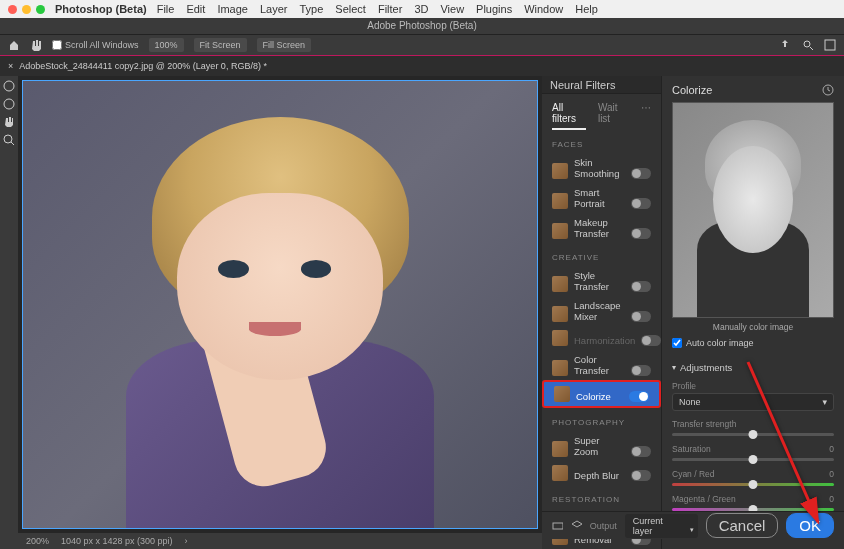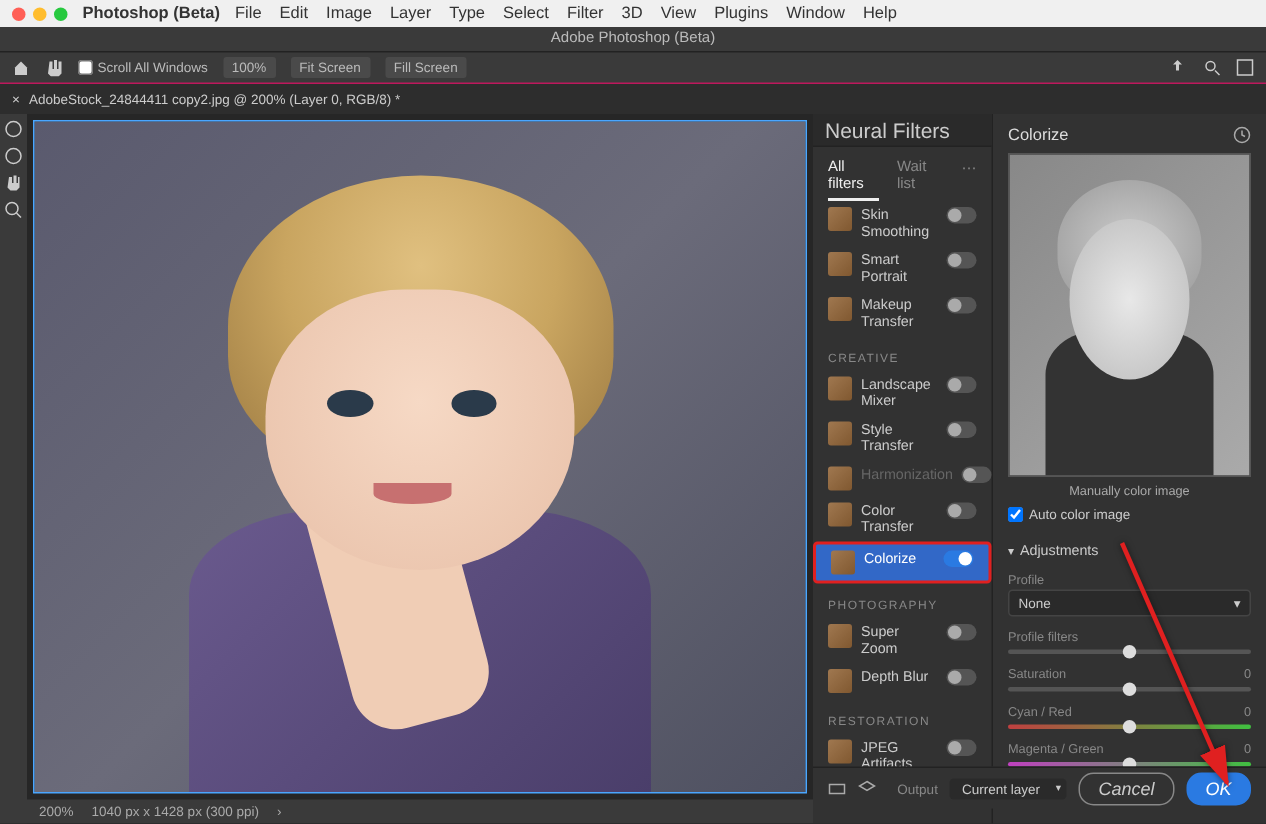--- a/index.html
+++ b/index.html
@@ -27,27 +27,27 @@
 .face { position:absolute; top:25%; left:30%; width:40%; height:42%; background:radial-gradient(ellipse at 50% 40%,#f6d9c5 0%,#e8c0a8 100%); border-radius:45% 45% 50% 50%; }
 .eye { position:absolute; width:6%; height:4%; background:#2a3a4a; border-radius:50%; }
 .eye.l { top:40%; left:38%; } .eye.r { top:40%; left:54%; }
 .mouth { position:absolute; top:54%; left:44%; width:10%; height:3%; background:#c77070; border-radius:0 0 50% 50%; }
 .shirt { position:absolute; top:58%; left:20%; width:60%; height:42%; background:linear-gradient(135deg,#6a5a8e 0%,#4a3e6a 100%); border-radius:30% 30% 0 0; }
 .arm { position:absolute; top:50%; left:38%; width:18%; height:40%; background:#f0cdb5; border-radius:30px; transform:rotate(-15deg); }
 .statusbar { height:16px; background:#3a3a3a; font-size:9px; color:#aaa; display:flex; align-items:center; padding:0 8px; gap:12px; }
 .panel { width:302px; background:#323232; display:flex; }
 .panel-left { width:120px; border-right:1px solid #222; display:flex; flex-direction:column; }
 .panel-right { flex:1; display:flex; flex-direction:column; padding:8px 10px; }
-.panel-head { height:22px; background:#2a2a2a; font-size:14px; color:#ccc; padding:0 8px; display:flex; align-items:center; border-bottom:1px solid #222; }
+.panel-head { height:22px; background:#2a2a2a; font-size:11px; color:#ccc; padding:0 8px; display:flex; align-items:center; border-bottom:1px solid #222; }
 .tabs { display:flex; gap:12px; padding:8px 10px 0; font-size:10px; }
 .tabs .t { padding-bottom:4px; color:#888; cursor:pointer; }
 .tabs .t.active { color:#eee; border-bottom:2px solid #eee; }
 .tabs .dots { margin-left:auto; color:#888; }
 .section-label { font-size:8px; color:#888; letter-spacing:1px; padding:10px 10px 4px; text-transform:uppercase; }
-.filter-item { display:flex; align-items:flex-start; padding:4px 10px; gap:6px; font-size:9.5px; color:#ccc; cursor:pointer; }
+.filter-item { display:flex; align-items:flex-end; padding:4px 10px; gap:6px; font-size:9.5px; color:#ccc; cursor:pointer; }
 .filter-item.selected { background:#3268c7; border:2px solid #e02020; border-radius:3px; color:#fff; }
 .filter-item .thumb { width:16px; height:16px; background:linear-gradient(135deg,#a07850,#805830); border-radius:2px; flex-shrink:0; }
 .toggle { margin-left:auto; width:20px; height:11px; background:#555; border-radius:6px; position:relative; flex-shrink:0; }
 .toggle::after { content:""; position:absolute; width:9px; height:9px; background:#aaa; border-radius:50%; top:1px; left:1px; }
 .toggle.on { background:#2a7ae2; }
 .toggle.on::after { left:10px; background:#fff; }
 .panel-title { font-size:11px; color:#ddd; display:flex; align-items:center; justify-content:space-between; margin-bottom:6px; }
 .preview { width:100%; aspect-ratio:3/4; background:linear-gradient(135deg,#888,#aaa); border:1px solid #555; position:relative; overflow:hidden; }
 .preview .bwface { position:absolute; top:20%; left:25%; width:50%; height:50%; background:radial-gradient(ellipse,#e8e8e8,#bbb); border-radius:50%; }
 .preview .bwhair { position:absolute; top:8%; left:20%; width:60%; height:40%; background:radial-gradient(ellipse,#ccc,#999); border-radius:50% 50% 40% 40%; }
@@ -61,21 +61,21 @@
 .select { width:100%; background:#2a2a2a; border:1px solid #444; color:#ccc; font-size:9px; padding:3px 6px; border-radius:3px; margin-top:2px; display:flex; justify-content:space-between; }
 .slider-row { margin-top:8px; }
 .slider-row .sl-label { font-size:8.5px; color:#888; display:flex; justify-content:space-between; }
 .slider { position:relative; height:3px; background:#555; margin-top:4px; border-radius:2px; }
 .slider.hue { background:linear-gradient(90deg,#c04040,#40c040); }
 .slider .knob { position:absolute; top:-3px; width:9px; height:9px; background:#ddd; border-radius:50%; left:50%; transform:translateX(-50%); }
 .footer { position:absolute; bottom:10px; right:0; width:302px; height:28px; background:#323232; border-top:1px solid #222; display:flex; align-items:center; padding:0 10px; gap:8px; font-size:9px;margin-top:36px; }
 .footer .out-label { color:#888; margin-left:auto; }
 .footer .sel { background:#2a2a2a; padding:2px 18px 2px 8px; border-radius:3px; color:#ccc; position:relative; }
 .footer .sel::after { content:"▾"; position:absolute; right:4px; font-size:7px; }
-.btn { padding:3px 12px; border-radius:10px; font-size:12px; cursor:pointer;font-style:italic; }
+.btn { padding:3px 12px; border-radius:10px; font-size:15px; cursor:pointer; }
 .btn-cancel { background:transparent; border:1px solid #888; color:#ccc; }
 .btn-ok { background:#2a7ae2; border:1px solid #2a7ae2; color:#fff; }
 .arrow { position:absolute; pointer-events:none; z-index:100; }
 svg.ico { width:12px; height:12px; fill:#ccc; }
 .big-arrow svg { filter:drop-shadow(0 0 2px rgba(0,0,0,.5)); }
 </style>
 </head>
 <body>
 
 <div class="menubar">
@@ -174,45 +174,46 @@
 
   <div class="panel">
     <div class="panel-left">
       <div class="panel-head">Neural Filters</div>
       <div class="tabs">
         <span class="t active">All filters</span>
         <span class="t">Wait list</span>
         <span class="dots">⋯</span>
       </div>
 
+      <div class="section-label">FACES</div>
       <div class="filter-item">
           <div class="thumb"></div>
           <span>Skin Smoothing</span>
           <div class="toggle"></div>
         </div>
       <div class="filter-item">
           <div class="thumb"></div>
           <span>Smart Portrait</span>
           <div class="toggle"></div>
         </div>
       <div class="filter-item">
           <div class="thumb"></div>
           <span>Makeup Transfer</span>
           <div class="toggle"></div>
         </div>
 
       <div class="section-label">CREATIVE</div>
       <div class="filter-item">
           <div class="thumb"></div>
+          <span>Style Transfer</span>
+          <div class="toggle"></div>
+        </div>
+      <div class="filter-item">
+          <div class="thumb"></div>
           <span>Landscape Mixer</span>
-          <div class="toggle"></div>
-        </div>
-      <div class="filter-item">
-          <div class="thumb"></div>
-          <span>Style Transfer</span>
           <div class="toggle"></div>
         </div>
 
       <div class="filter-item">
           <div class="thumb"></div>
           <span style="color:#666">Harmonization</span>
           <div class="toggle"></div>
         </div>
       <div class="filter-item">
           <div class="thumb"></div>
@@ -267,21 +268,21 @@
           <span>Adjustments</span>
         </div>
       <div class="field-label">Profile</div>
       <div class="select">
           <span>None</span>
           <span>▾</span>
         </div>
 
       <div class="slider-row">
         <div class="sl-label">
-            <span>Profile filters</span>
+            <span>Transfer strength</span>
           </div>
         <div class="slider">
             <div class="knob"></div>
           </div>
       </div>
       <div class="slider-row">
         <div class="sl-label">
             <span>Saturation</span>
             <span>0</span>
           </div>

